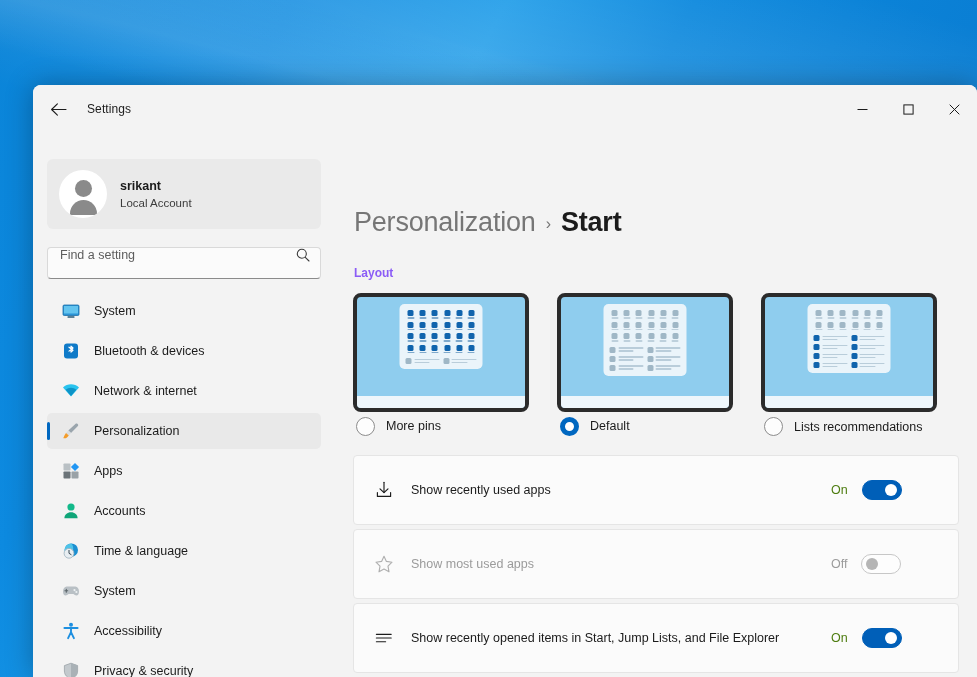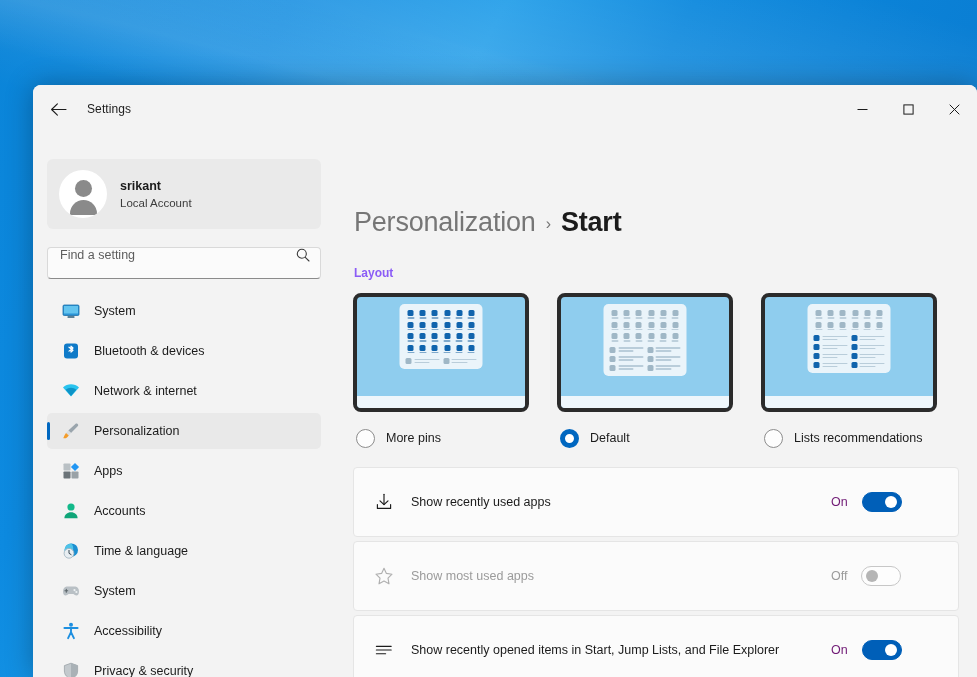--- a/index.html
+++ b/index.html
@@ -324,23 +324,23 @@
     border-radius: 1px;
     background: #b9cdda;
   }
   .rec .lines i:first-child { width: 100%; margin-bottom: 1.5px; }
   .rec .lines i:last-child  { width: 62%; }
   .layout-option.rec-accent .rec .sq { background: #1064ad; }
 
   
   .radio-row {
     display: flex;
-    align-items: center;
+    align-items: flex-end;
     gap: 11px;
-    margin-top: 16px;
+    margin-top: 4px;
     padding-left: 3px;
   }
   .radio {
     width: 19px; height: 19px;
     flex: 0 0 19px;
     border-radius: 50%;
     border: 1.3px solid #8c8c8c;
     background: #fdfdfd;
     position: relative;
     margin-top: 1px;
@@ -381,21 +381,21 @@
     flex: 1 1 auto;
     font-size: 12.5px;
     color: #1b1b1b;
     line-height: 17px;
     padding-right: 20px;
     max-width: 420px;
   }
   .setting-card.disabled .setting-title { color: #9b9b9b; }
   .toggle-state {
     font-size: 12.5px;
-    color: #701a75;
+    color: #4d7c0f;
     margin-right: 14px;
   }
   .setting-card.disabled .toggle-state { color: #9b9b9b; }
   .switch {
     width: 40px; height: 20px;
     border-radius: 10px;
     position: relative;
     flex: 0 0 40px;
   }
   .switch.on {

